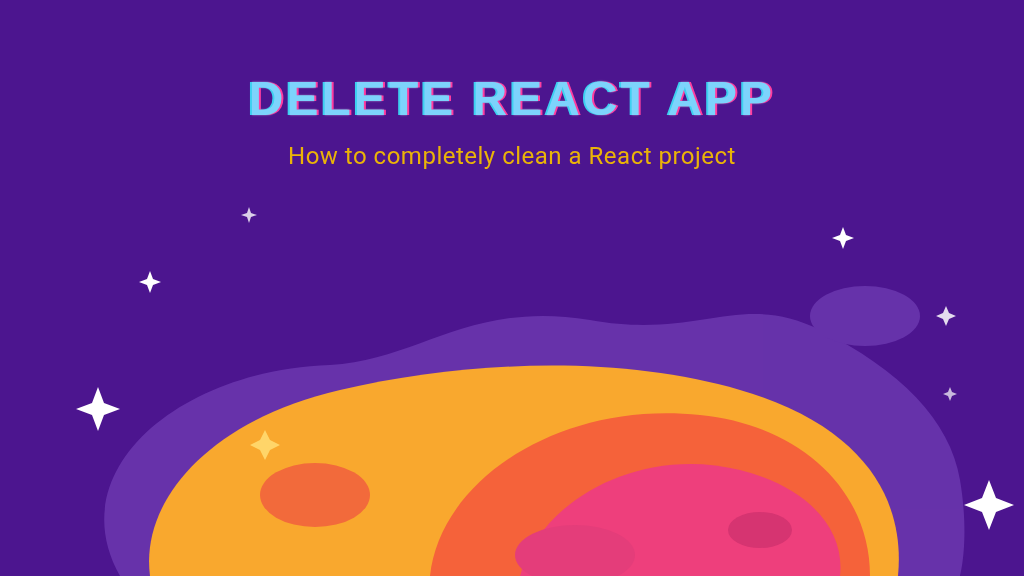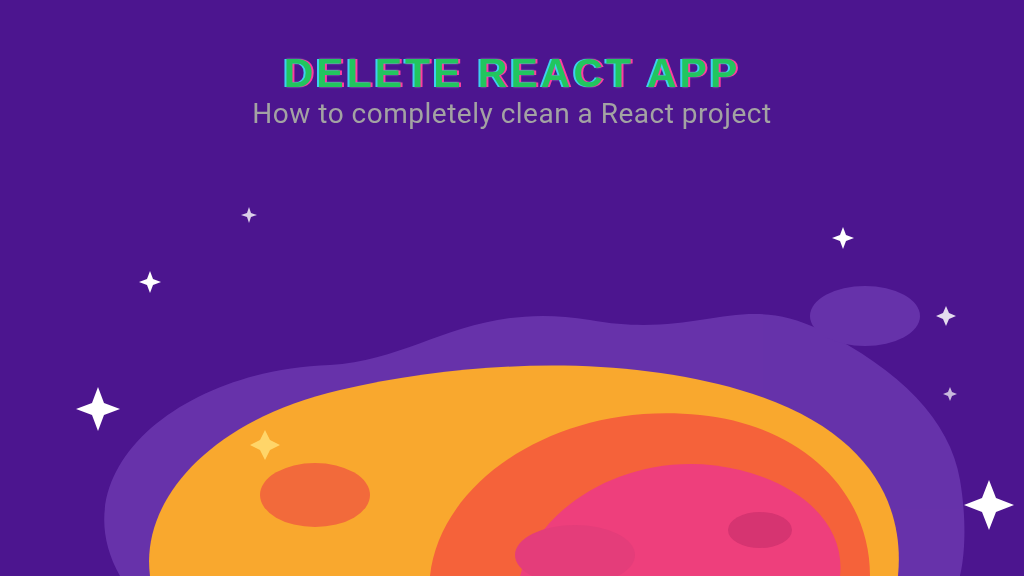--- a/index.html
+++ b/index.html
@@ -10,35 +10,36 @@
     font-family: -apple-system, BlinkMacSystemFont, "Segoe UI", Roboto, sans-serif;
   }
   .header {
     width: 100%;
     text-align: center;
     position: absolute;
     top: 50px;
   }
   .title {
     font-family: Impact, "Arial Black", sans-serif;
-    font-size: 41px;
+    font-size: 48px;
     font-weight: 900;
     letter-spacing: 3px;
-    color: #22c55e;
+    color: #7dd3fc;
     text-shadow:
       -2px 0 #3dd0f0,
        2px 0 #ff3da0,
        0 0 2px rgba(255,255,255,0.6);
     text-transform: uppercase;
+    margin-top: 21px;
   }
   .subtitle {
-    margin-top: 0;
-    font-size: 28px;
+    margin-top: 16px;
+    font-size: 24px;
     font-weight: 400;
-    color: #a3a3a3;
+    color: #eab308;
     letter-spacing: 0.5px;
   }
   .scene {
     position: absolute;
     inset: 0;
     pointer-events: none;
   }
 </style>
 </head>
 <body>

